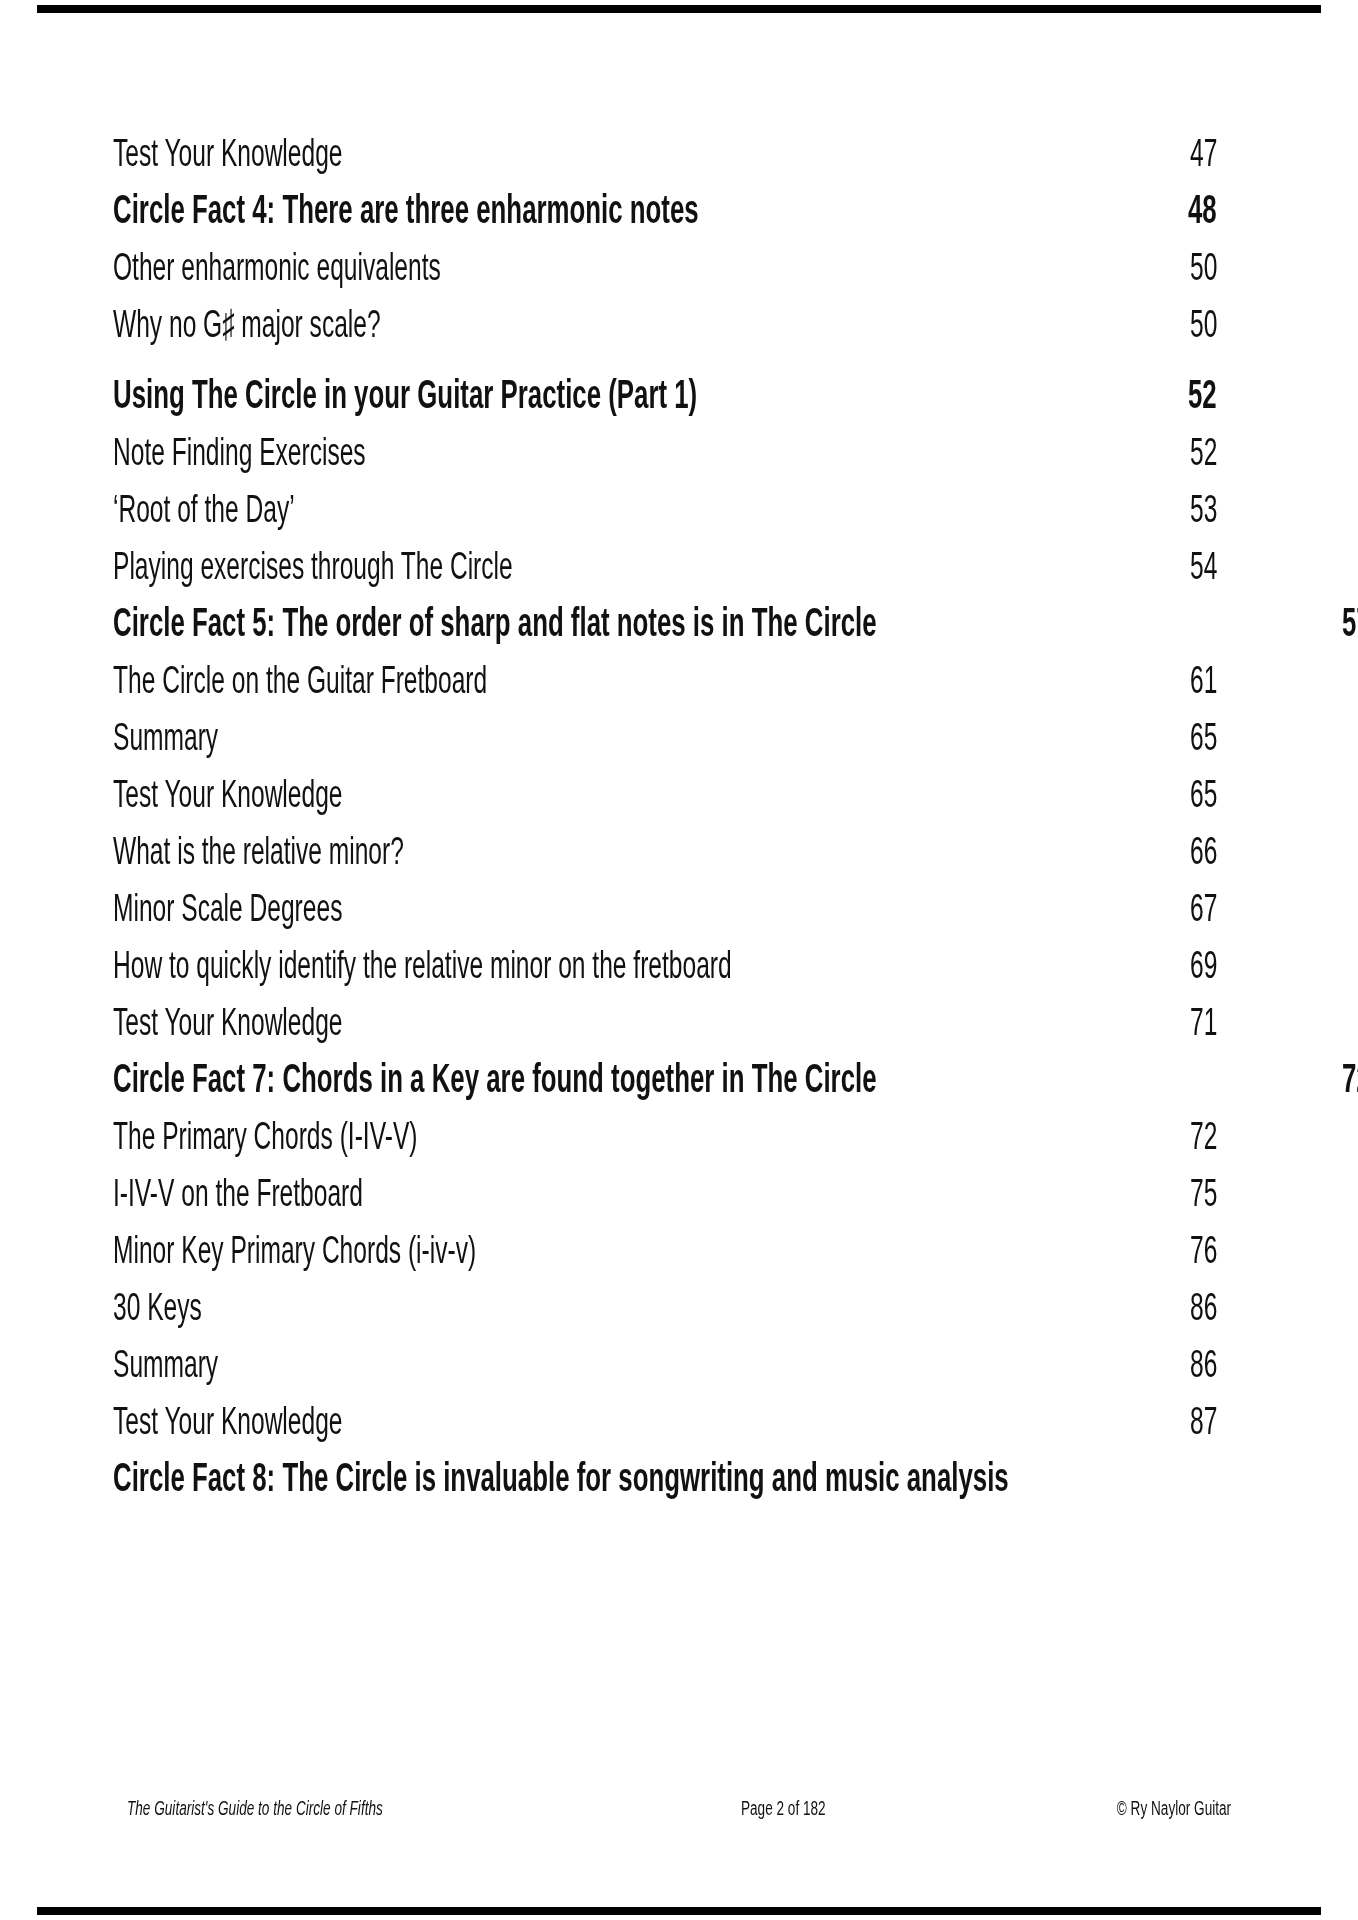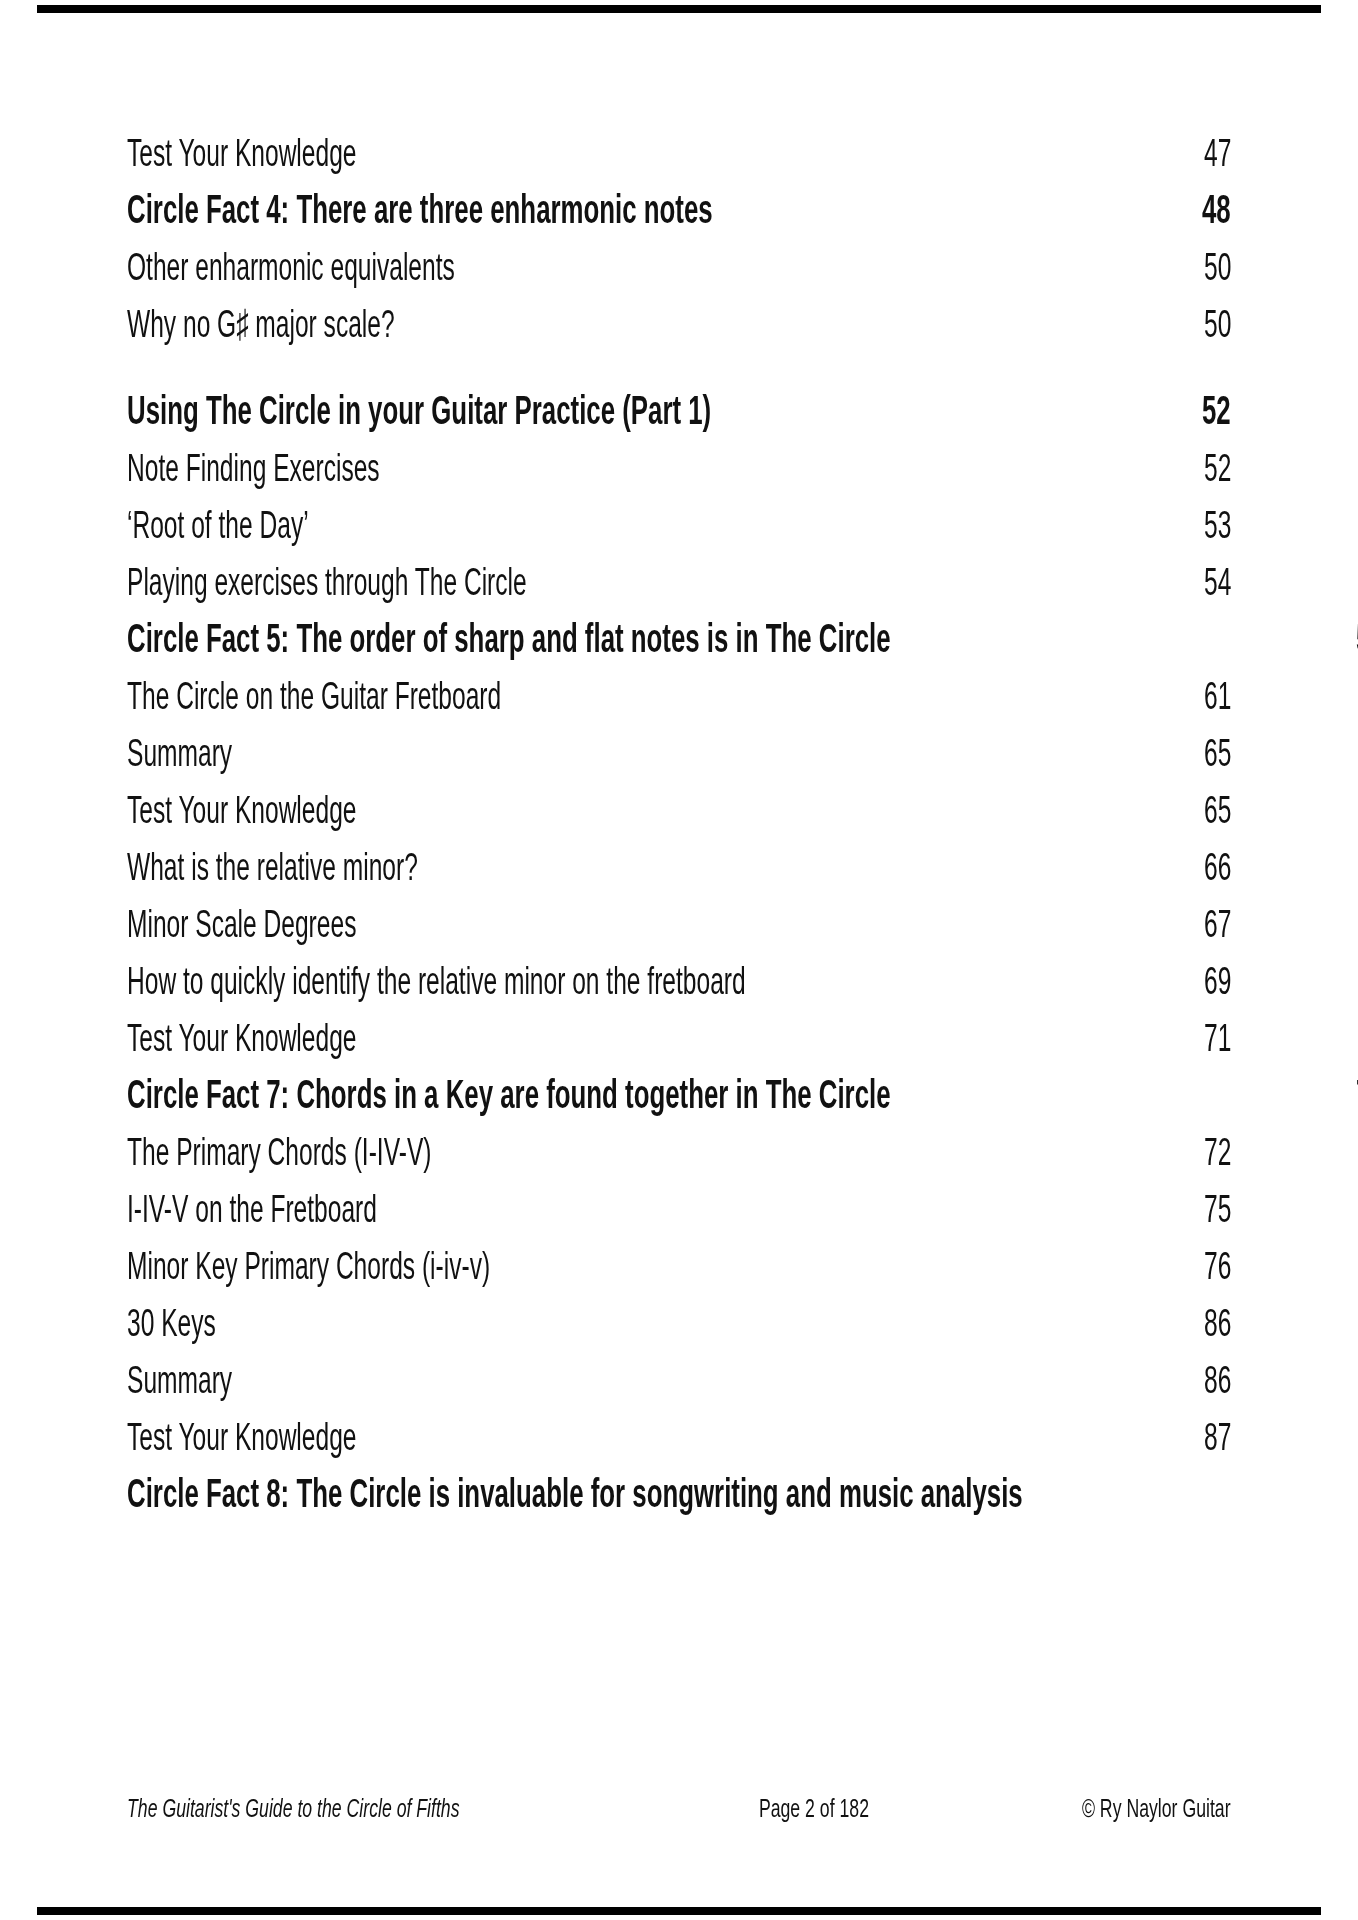--- a/index.html
+++ b/index.html
@@ -21,31 +21,31 @@
     left: 37px;
     width: 1284px;
     height: 8px;
     background: #000000;
   }
   .rule.top { top: 5px; }
   .rule.bottom { top: 1907px; }
 
   .content {
     position: absolute;
-    left: 127px;
+    left: 113px;
     top: 124px;
     width: 1104px;
   }
   .toc-row {
     display: flex;
     justify-content: space-between;
     align-items: center;
     height: 57px;
   }
-  .toc-row.gap { margin-top: 30px; }
+  .toc-row.gap { margin-top: 14px; }
   .toc-label {
     display: inline-block;
     font-size: 39px;
     line-height: 1;
     white-space: nowrap;
     transform: scaleX(0.63);
     transform-origin: 0 50%;
   }
   .toc-page {
     display: inline-block;
@@ -63,21 +63,21 @@
 
   .footer {
     position: absolute;
     left: 127px;
     top: 1793px;
     width: 1104px;
     height: 30px;
     display: flex;
     justify-content: space-between;
     align-items: center;
-    font-size: 26px;
+    font-size: 20px;
     line-height: 1;
   }
   .f-left {
     font-style: italic;
     white-space: nowrap;
     transform: scaleX(0.68);
     transform-origin: 0 50%;
   }
   .f-center {
     white-space: nowrap;

